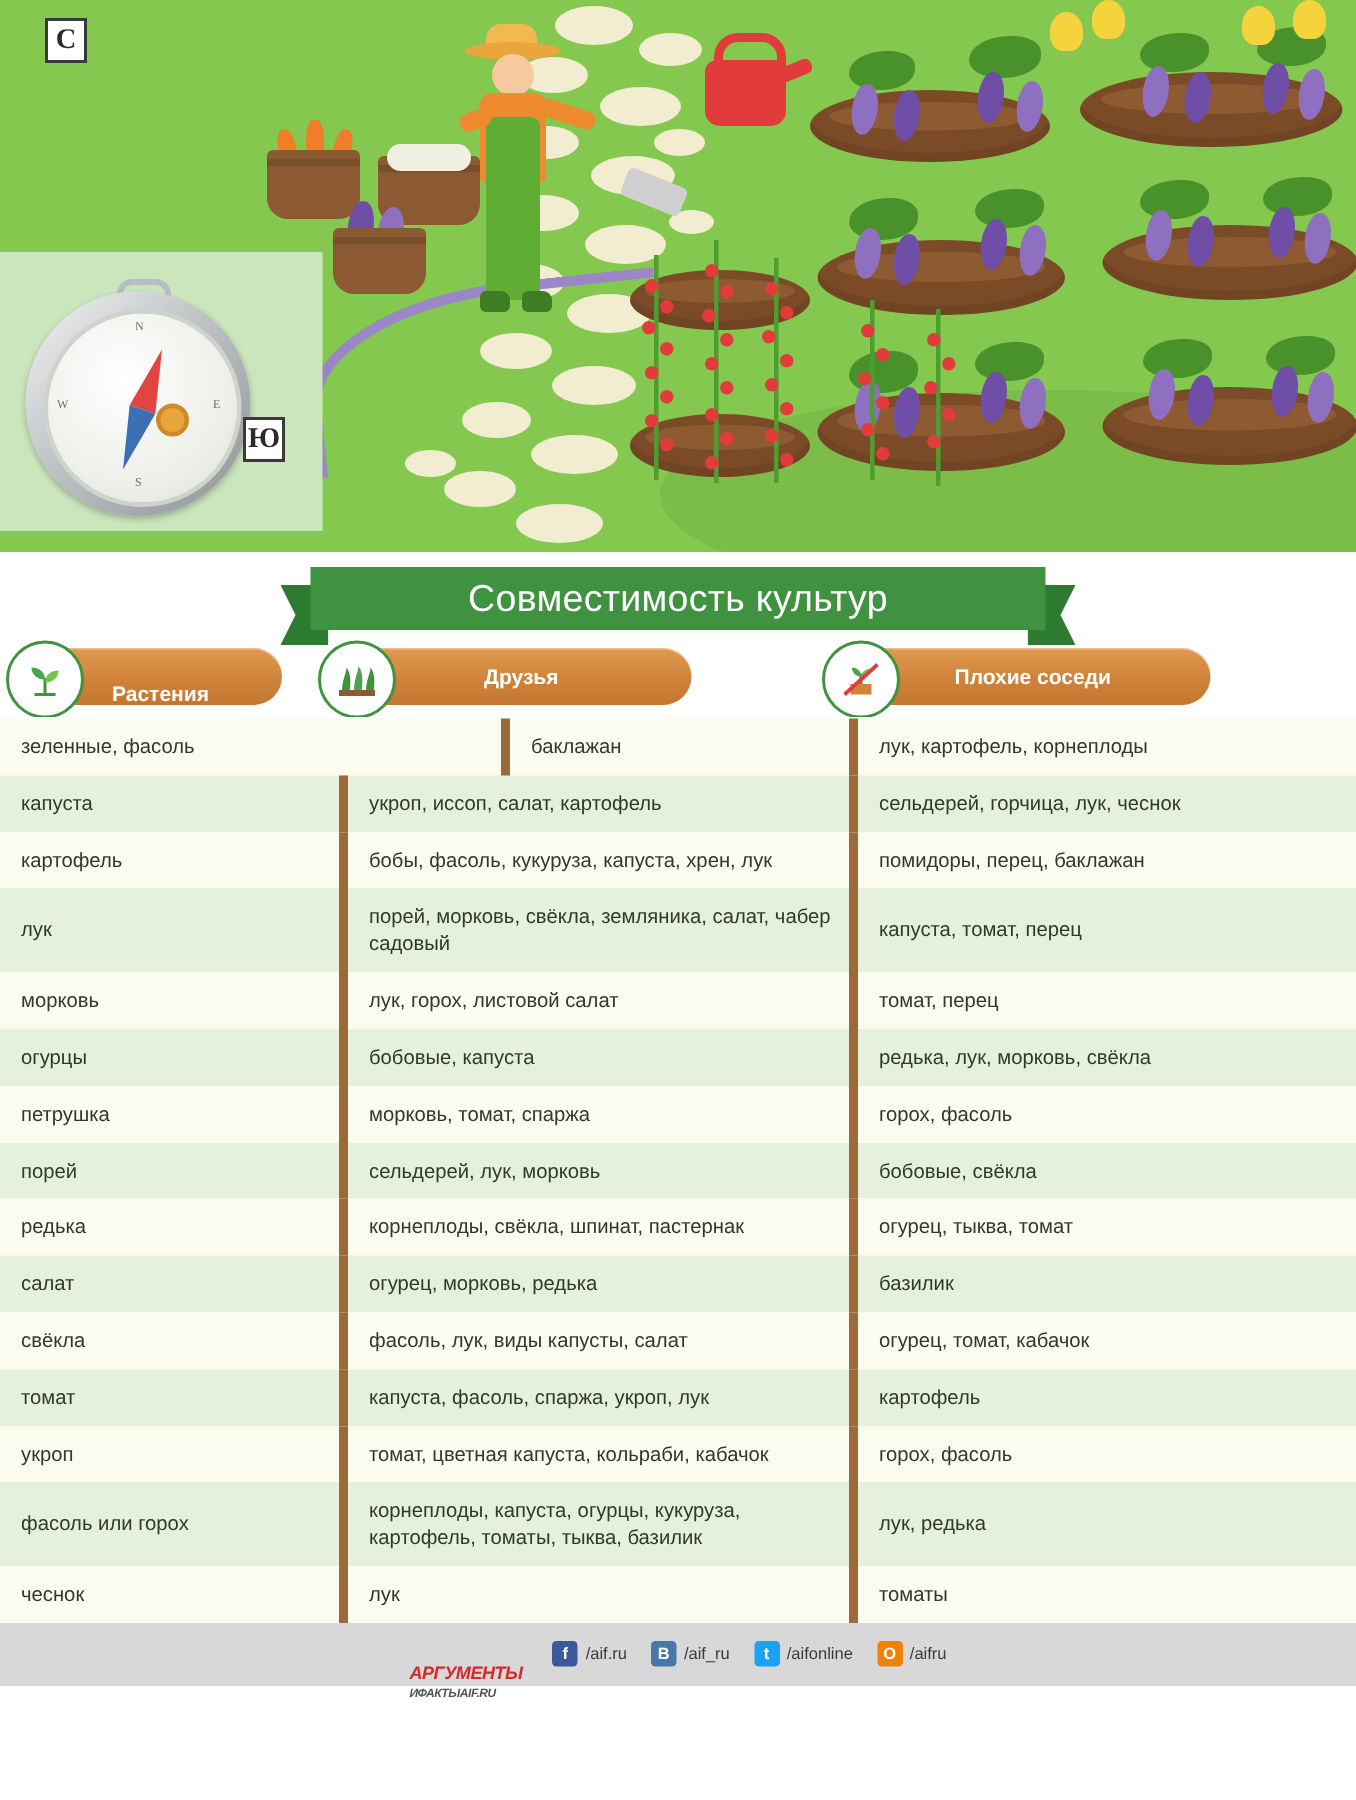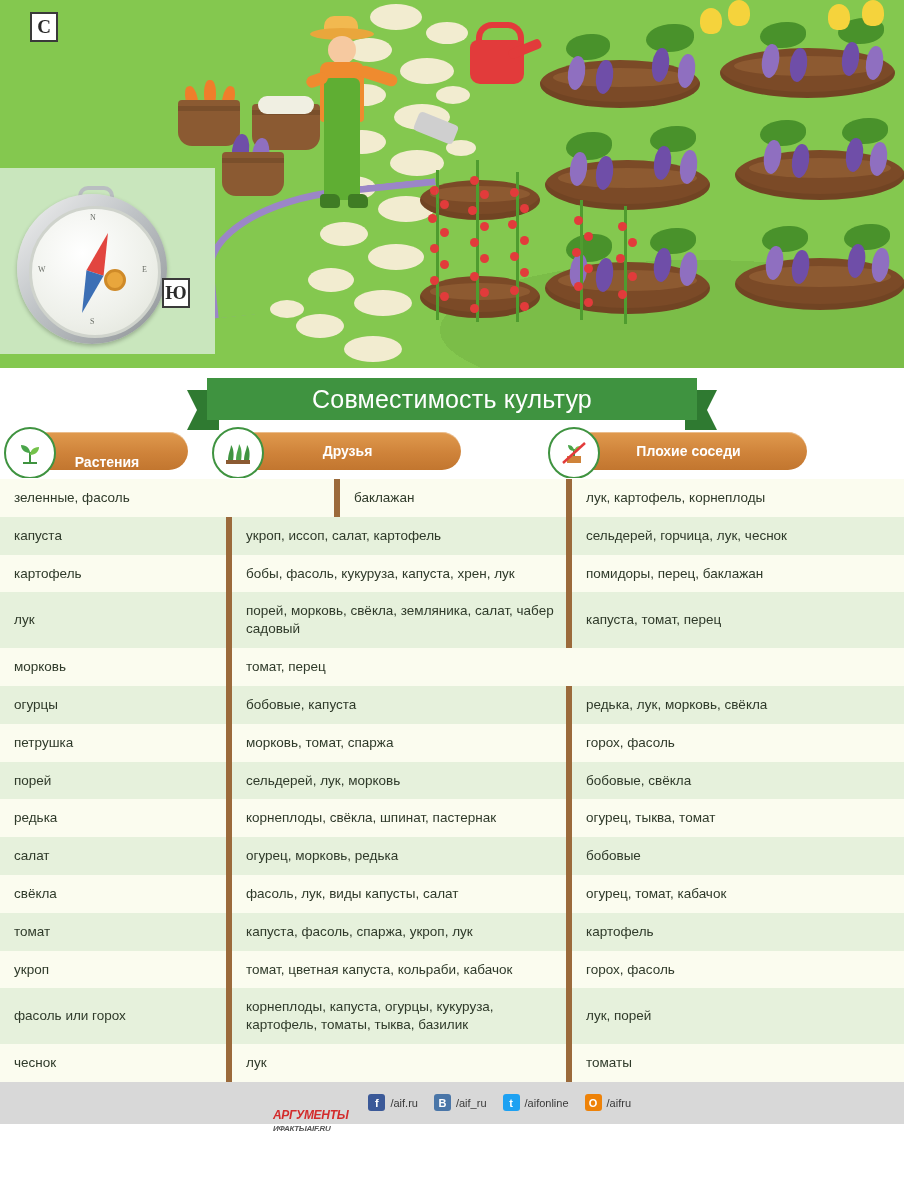--- a/index.html
+++ b/index.html
@@ -793,20 +793,21 @@
           <div class="cell c-friends">бобы, фасоль, кукуруза, капуста, хрен, лук</div>
           <div class="cell c-bad">помидоры, перец, баклажан</div>
         </div>
         <div class="row even">
           <div class="cell c-plant">лук</div>
           <div class="cell c-friends">порей, морковь, свёкла, земляника, салат, чабер садовый</div>
           <div class="cell c-bad">капуста, томат, перец</div>
         </div>
         <div class="row odd">
           <div class="cell c-plant">морковь</div>
+          <div class="cell c-friends">лук, горох, листовой салат</div>
           <div class="cell c-bad">томат, перец</div>
         </div>
         <div class="row even">
           <div class="cell c-plant">огурцы</div>
           <div class="cell c-friends">бобовые, капуста</div>
           <div class="cell c-bad">редька, лук, морковь, свёкла</div>
         </div>
         <div class="row odd">
           <div class="cell c-plant">петрушка</div>
           <div class="cell c-friends">морковь, томат, спаржа</div>
@@ -818,41 +819,41 @@
           <div class="cell c-bad">бобовые, свёкла</div>
         </div>
         <div class="row odd">
           <div class="cell c-plant">редька</div>
           <div class="cell c-friends">корнеплоды, свёкла, шпинат, пастернак</div>
           <div class="cell c-bad">огурец, тыква, томат</div>
         </div>
         <div class="row even">
           <div class="cell c-plant">салат</div>
           <div class="cell c-friends">огурец, морковь, редька</div>
-          <div class="cell c-bad">бобовые</div>
+          <div class="cell c-bad">базилик</div>
         </div>
         <div class="row odd">
           <div class="cell c-plant">свёкла</div>
           <div class="cell c-friends">фасоль, лук, виды капусты, салат</div>
           <div class="cell c-bad">огурец, томат, кабачок</div>
         </div>
         <div class="row even">
           <div class="cell c-plant">томат</div>
           <div class="cell c-friends">капуста, фасоль, спаржа, укроп, лук</div>
           <div class="cell c-bad">картофель</div>
         </div>
         <div class="row odd">
           <div class="cell c-plant">укроп</div>
           <div class="cell c-friends">томат, цветная капуста, кольраби, кабачок</div>
           <div class="cell c-bad">горох, фасоль</div>
         </div>
         <div class="row even">
           <div class="cell c-plant">фасоль или горох</div>
           <div class="cell c-friends">корнеплоды, капуста, огурцы, кукуруза, картофель, томаты, тыква, базилик</div>
-          <div class="cell c-bad">лук, порей</div>
+          <div class="cell c-bad">лук, редька</div>
         </div>
         <div class="row odd">
           <div class="cell c-plant">чеснок</div>
           <div class="cell c-friends">лук</div>
           <div class="cell c-bad">томаты</div>
         </div>
       </div>
   </div>
 
   <div class="footer">

